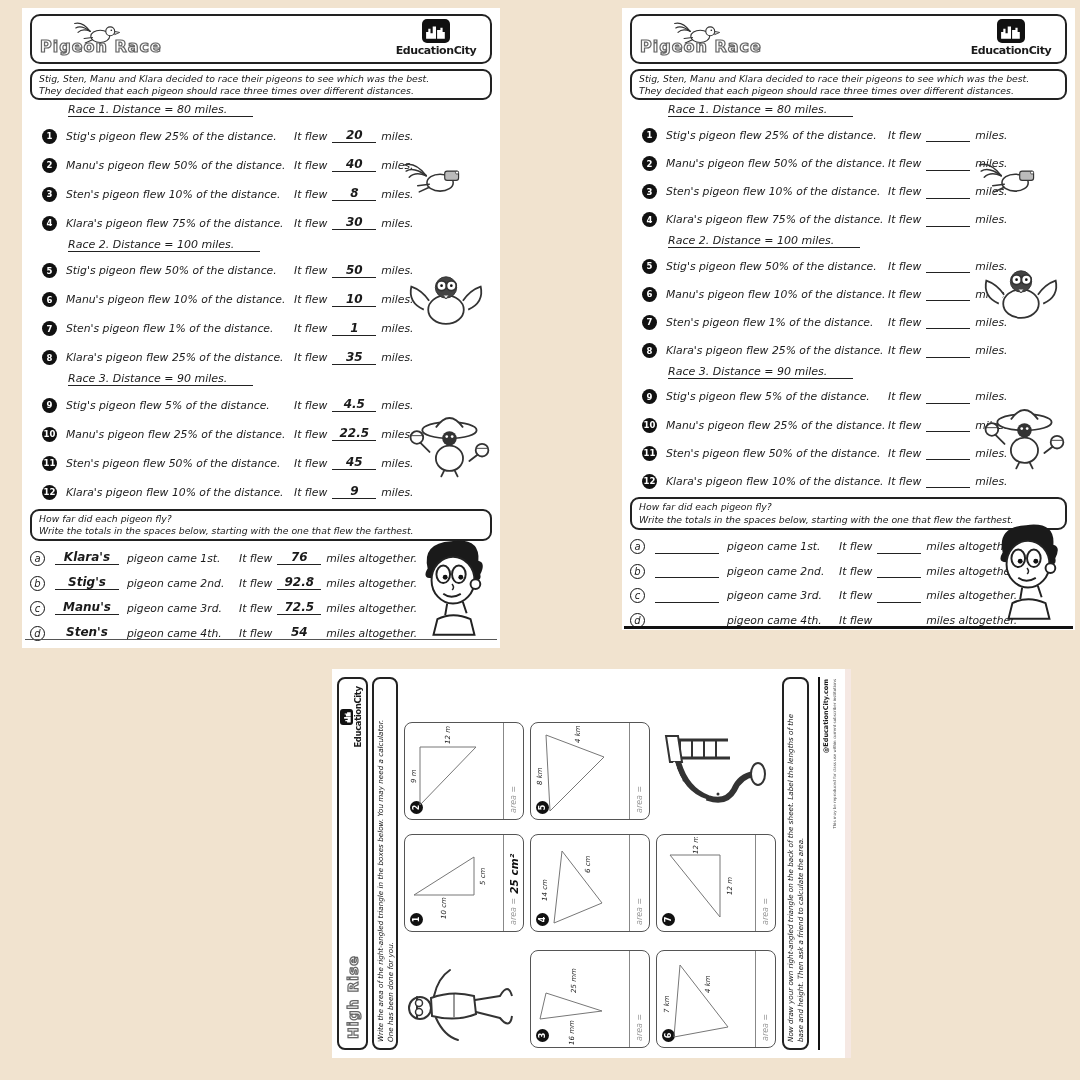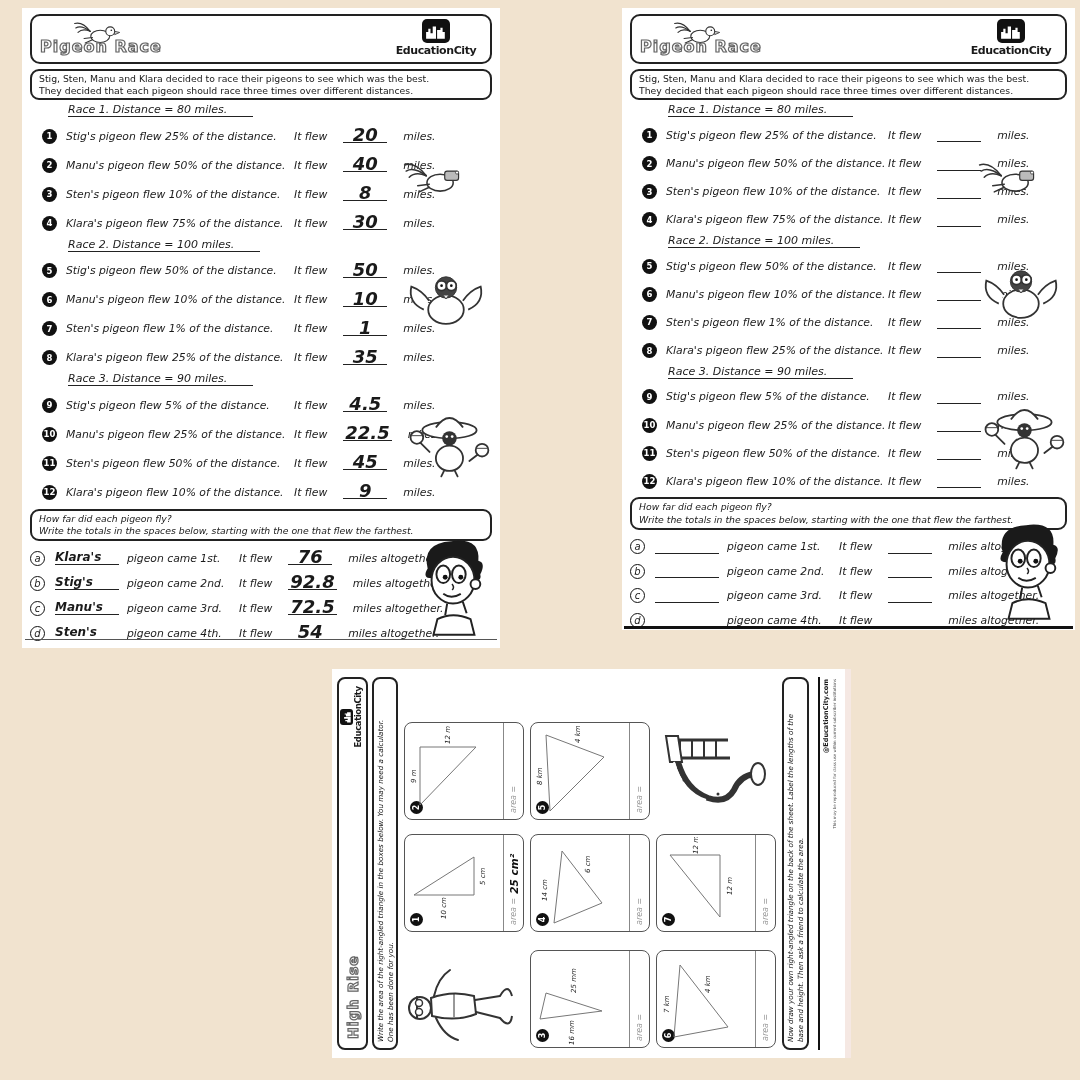--- a/index.html
+++ b/index.html
@@ -13,34 +13,34 @@
   #sheet1{left:22px;top:8px;width:478px;height:640px;}
   #sheet2{left:622px;top:8px;width:453px;height:622px;}
   .hdr{position:relative;margin:6px 8px 5px;height:46px;border:2.5px solid #222;border-radius:10px;}
   .bubble{color:#fff;-webkit-text-stroke:1.2px #666;text-shadow:0 0 1px #999;font-weight:bold;letter-spacing:1px;}
   .hdr .title{position:absolute;left:8px;bottom:6px;font-size:16px;}
   .hdr-pigeon{position:absolute;left:38px;top:2px;width:56px;height:30px;}
   .logo{position:absolute;right:8px;top:3px;width:92px;text-align:center;}
   .logo-icon{width:28px;height:24px;background:#111;border-radius:5px;margin:0 auto;display:flex;align-items:flex-end;justify-content:center;padding:2px 3px;box-sizing:border-box;}
   .logo-icon svg{width:100%;height:100%;}
   .logo-text{font-size:11px;font-weight:bold;letter-spacing:-0.4px;margin-top:1px;}
-  .intro{margin:0 8px;border:2px solid #222;border-radius:9px;padding:2px 7px;font-size:9.3px;line-height:1.25;}
+  .intro{margin:0 8px;border:2px solid #222;border-radius:9px;padding:2px 7px;font-size:9.3px;font-style:italic;line-height:1.25;}
   .races{padding:3px 14px 0;}
   .race-h{margin-left:32px;height:18.5px;font-size:11px;font-style:italic;}
   .race-h span{border-bottom:1.3px solid #222;padding-right:26px;}
   .qrow{height:29px;display:flex;align-items:center;font-style:italic;}
   .badge{flex:0 0 15px;width:15px;height:15px;border-radius:50%;background:#111;color:#fff;font-size:8.5px;font-weight:bold;display:flex;align-items:center;justify-content:center;font-style:normal;margin-left:6px;}
   .qtext{margin-left:9px;width:228px;font-size:10.8px;}
   .lead,.tail{font-size:10.8px;white-space:nowrap;}
-  .ans{display:inline-block;min-width:40px;height:13px;border-bottom:1.4px solid #222;text-align:center;font-size:18px;font-weight:bold;line-height:12px;margin:0 16px;padding:0 2px;}
+  .ans{display:inline-block;min-width:40px;height:13px;border-bottom:1.4px solid #222;text-align:center;font-size:12px;font-weight:bold;line-height:12px;margin:0 5px;padding:0 2px;}
   .totbox{margin:2px 8px;border:2px solid #222;border-radius:9px;padding:2px 7px;font-size:9.3px;font-style:italic;line-height:1.3;}
   .totals{padding:3px 8px 0;}
   .trow{height:25px;display:flex;align-items:center;font-style:italic;}
   .lbadge{flex:0 0 15px;width:15px;height:15px;border:1.7px solid #111;border-radius:50%;font-size:10px;display:flex;align-items:center;justify-content:center;box-sizing:border-box;}
-  .name{display:inline-block;width:64px;height:13px;border-bottom:1.4px solid #222;text-align:left;font-size:12px;font-weight:bold;line-height:12px;margin-left:10px;}
+  .name{display:inline-block;width:64px;height:13px;border-bottom:1.4px solid #222;text-align:center;font-size:12px;font-weight:bold;line-height:12px;margin-left:10px;}
   .ttext{margin-left:8px;width:112px;font-size:10.8px;}
   .page-rule1{position:absolute;bottom:8px;left:3px;right:3px;border-bottom:1.5px solid #555;}
   .page-rule2{position:absolute;bottom:1px;left:2px;right:2px;border-bottom:3px solid #111;}
   .ill{position:absolute;}
   .ill-fly{right:26px;top:146px;width:74px;height:48px;}
   .ill-gog{right:14px;top:260px;width:80px;height:62px;}
   .ill-som{right:8px;top:398px;width:86px;height:72px;}
   .ill-boy{right:8px;top:526px;width:78px;height:104px;}
   .narrow .qrow{height:28.2px;}
   .narrow .race-h{height:18px;}

